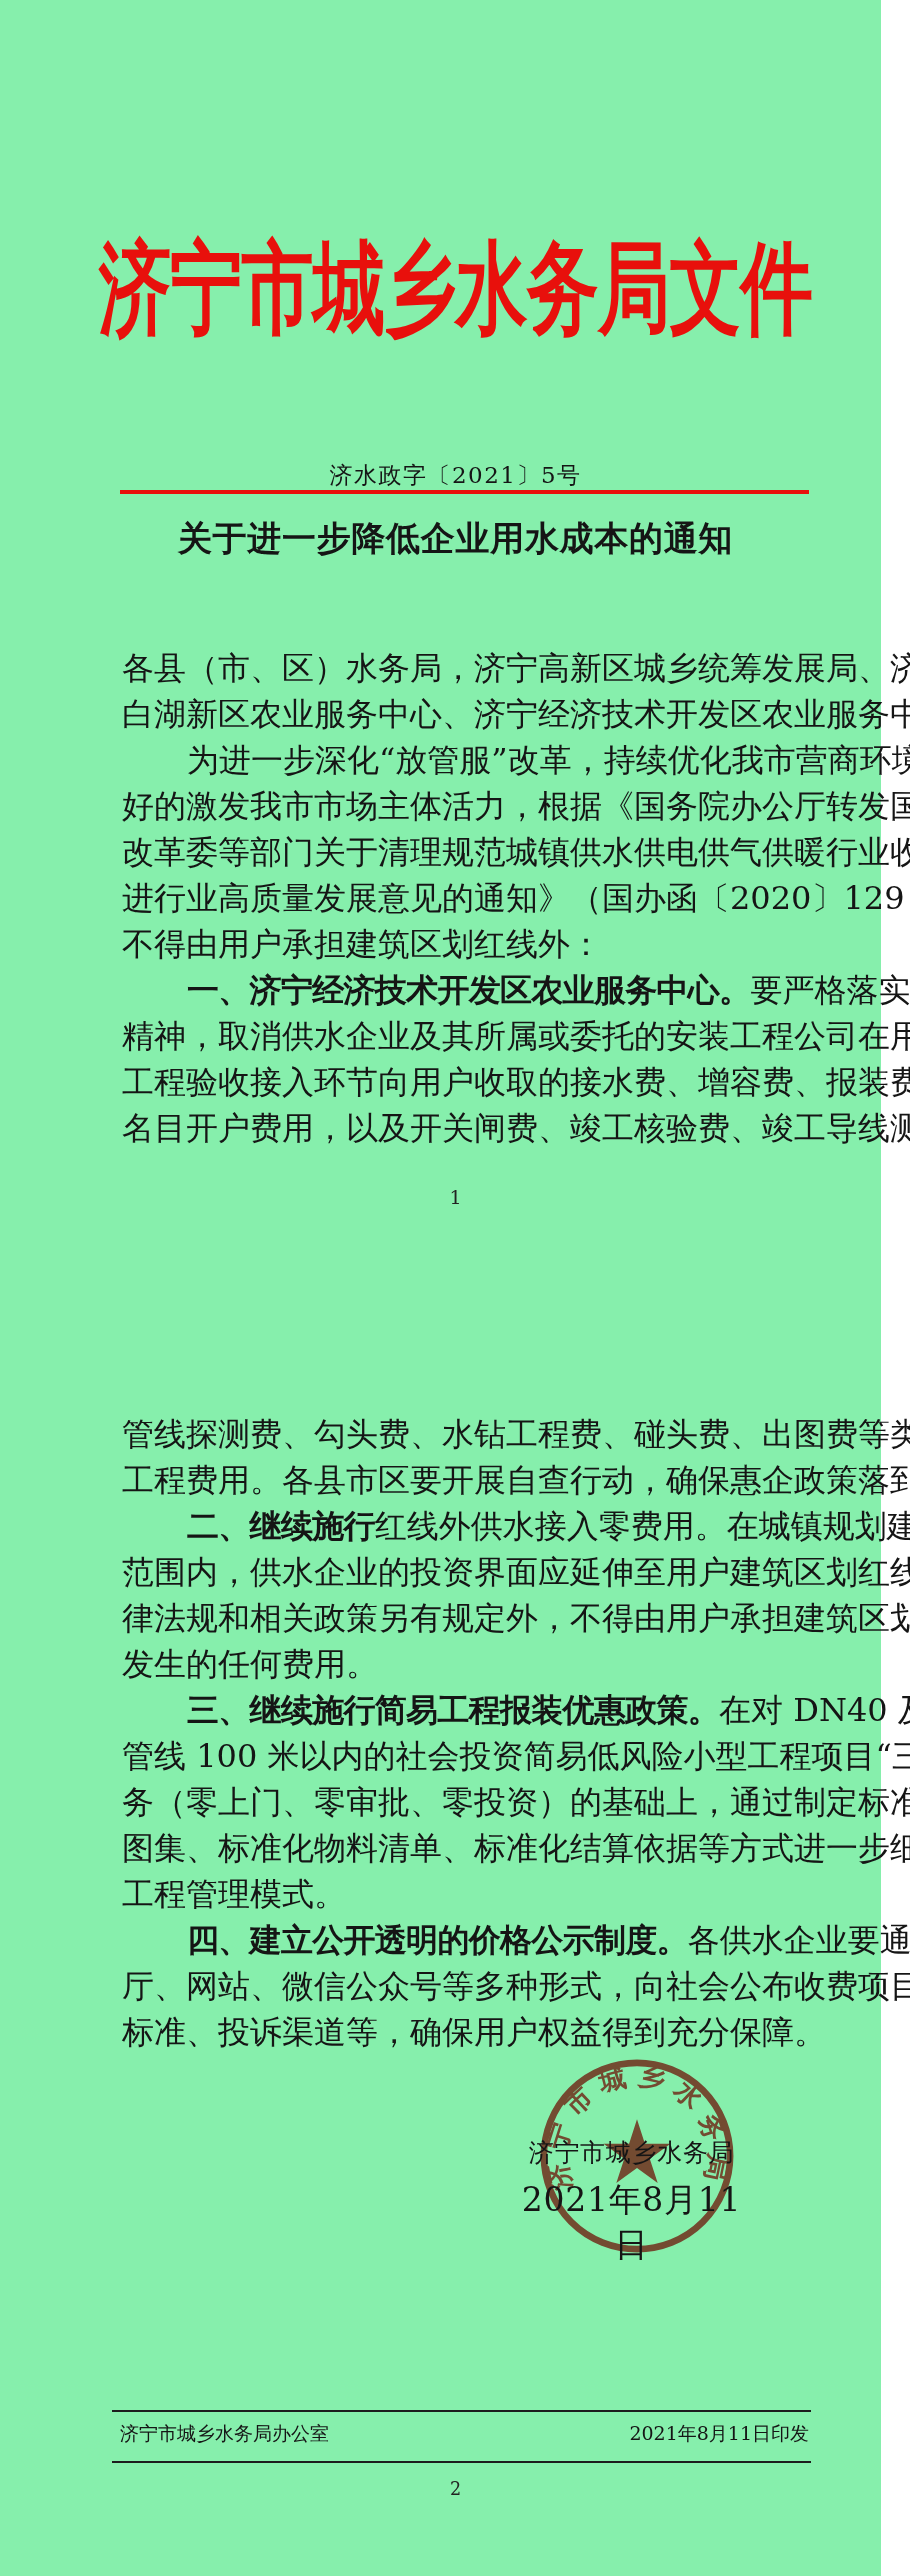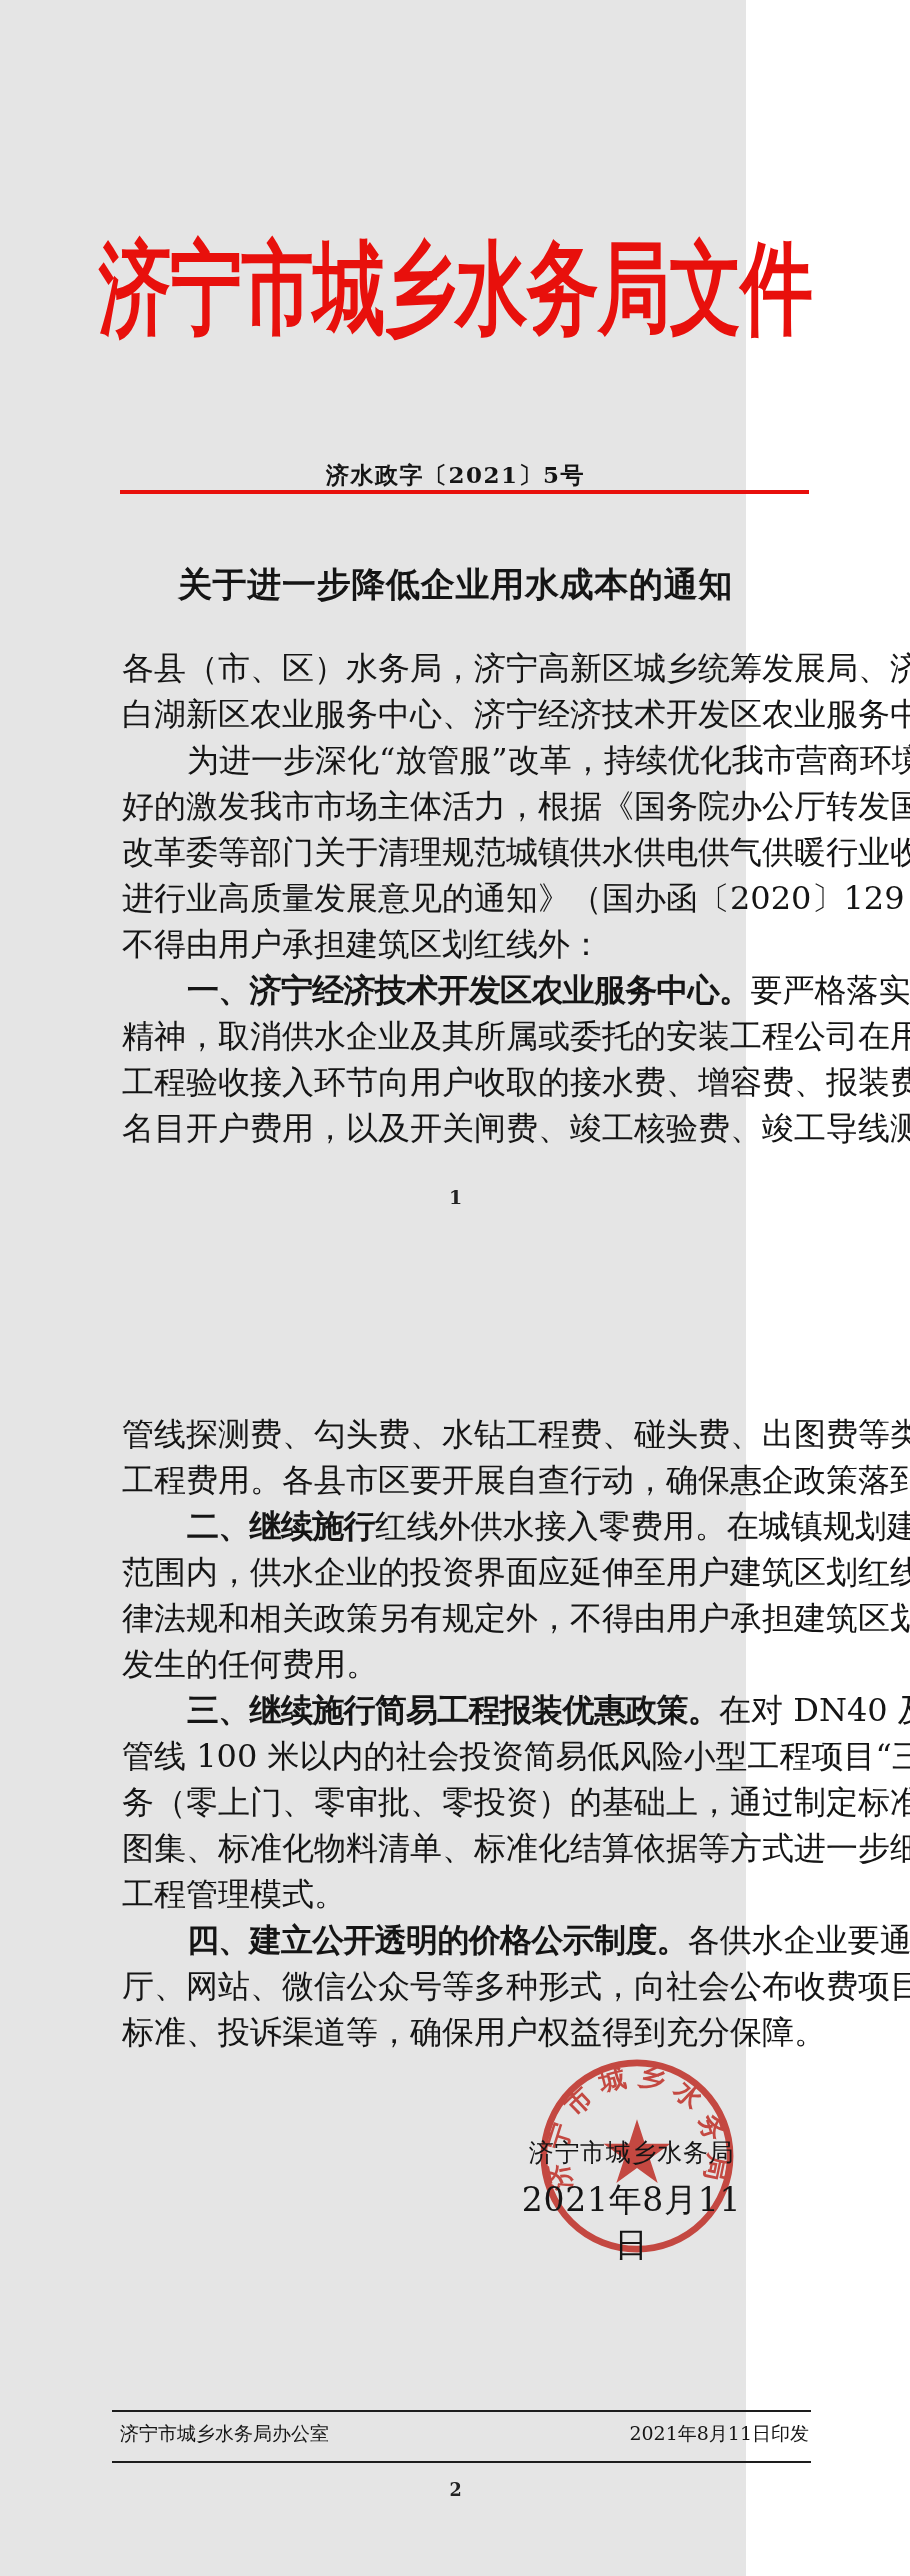--- a/index.html
+++ b/index.html
@@ -1,29 +1,29 @@
 <!DOCTYPE html>
 <html style="font-size:11.7px"><head>
 <meta charset="utf-8">
 <style>
   html,body{margin:0;padding:0;background:#ffffff;}
   body{width:911px;height:2576px;position:relative;overflow:hidden;
        font-family:"DejaVu Serif","Liberation Serif",serif;color:#151515;}
-  .page{position:absolute;left:0;width:746px;height:1288px;background:#e5e5e5;}
+  .page{position:absolute;left:0;width:881px;height:1288px;background:#86efac;}
   #page-1{top:0;}
   #page-2{top:1288px;}
 
-  .centered{position:absolute;left:0;width:911px;text-align:center;font-weight:bold;}
+  .centered{position:absolute;left:0;width:911px;text-align:center;}
 
   .red-header{top:235px;font-size:72px;line-height:76px;font-weight:700;
               color:#e8100c;letter-spacing:-0.7px;white-space:nowrap;
               transform:scaleY(1.40);transform-origin:50% 0;}
   .doc-number{top:460px;font-size:23px;letter-spacing:1.5px;}
   .red-rule{position:absolute;top:490px;left:120px;width:689px;height:3.7px;background:#e8100c;}
-  .doc-title{top:562px;font-size:34px;font-weight:700;letter-spacing:0.7px;}
+  .doc-title{top:516px;font-size:34px;font-weight:700;letter-spacing:0.7px;}
 
   .body-block{position:absolute;left:122px;width:693px;}
   #page-1 .body-block{top:645px;}
   #page-2 .body-block{top:123px;}
   .bodyline{font-size:32px;line-height:46px;white-space:nowrap;letter-spacing:0px;}
   .bodyline.indent{text-indent:65px;}
   .bodyline .b{font-weight:700;font-family:"DejaVu Sans","Liberation Sans",sans-serif;
                letter-spacing:-0.7px;}
 
   .pagenum{font-size:19px;color:#222;}

